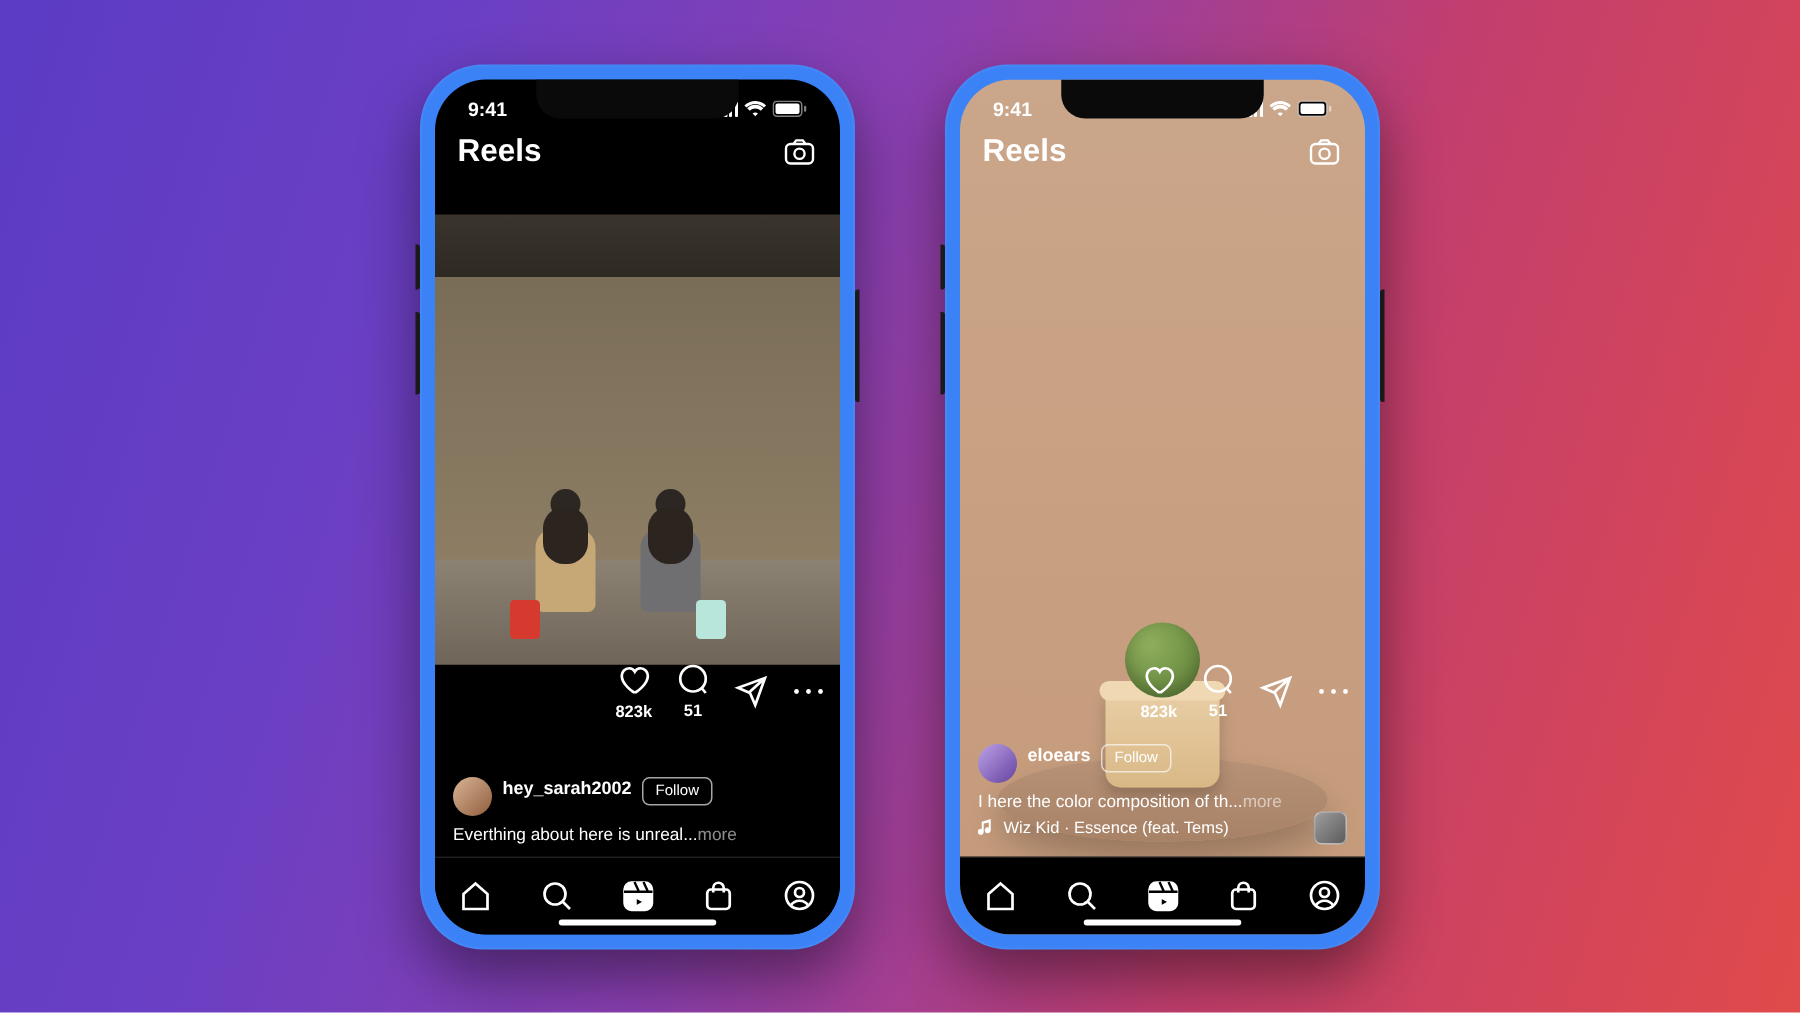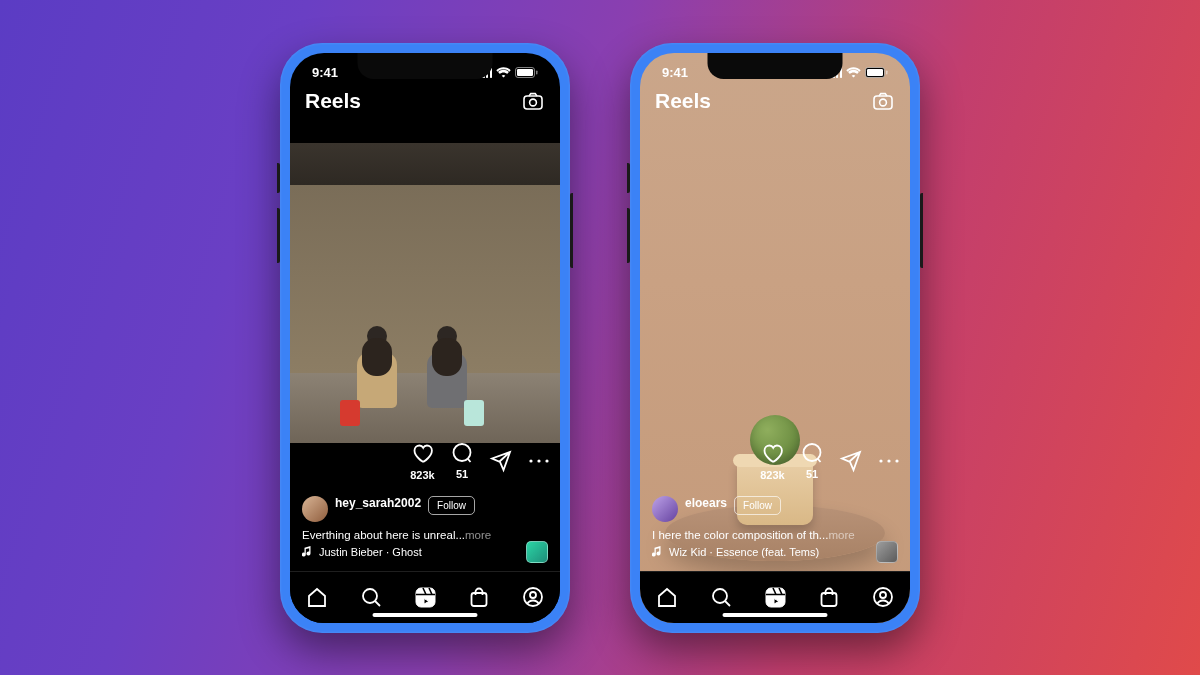--- a/index.html
+++ b/index.html
@@ -154,29 +154,20 @@
 
     <div class="info">
       <div class="user-row">
         <div class="avatar a"></div>
         <span class="username">hey_sarah2002</span>
         <button class="follow-btn">Follow</button>
       </div>
       <div class="caption">
         <span>Everthing about here is unreal...</span><span class="more">more</span>
       </div>
-      <div class="audio-row">
-        <div class="audio-left">
-          <svg width="11" height="11" fill="#fff">
-              <path d="M8.5 0v7.5a2 2 0 11-1.3-1.9V2.3L3.8 3v5.6A2 2 0 112.5 6.7V1.8L8.5 0z"></path>
-            </svg>
-          <span>Justin Bieber · Ghost</span>
-        </div>
-        <div class="audio-thumb a"></div>
-      </div>
     </div>
 
     <div class="nav-bar">
       <div class="nav-item">
           <svg width="22" height="22" fill="none" stroke="#fff" stroke-width="1.8">
             <path d="M3 10l8-7 8 7v10H3V10z"></path>
           </svg>
         </div>
       <div class="nav-item">
           <svg width="22" height="22" fill="none" stroke="#fff" stroke-width="1.8">

